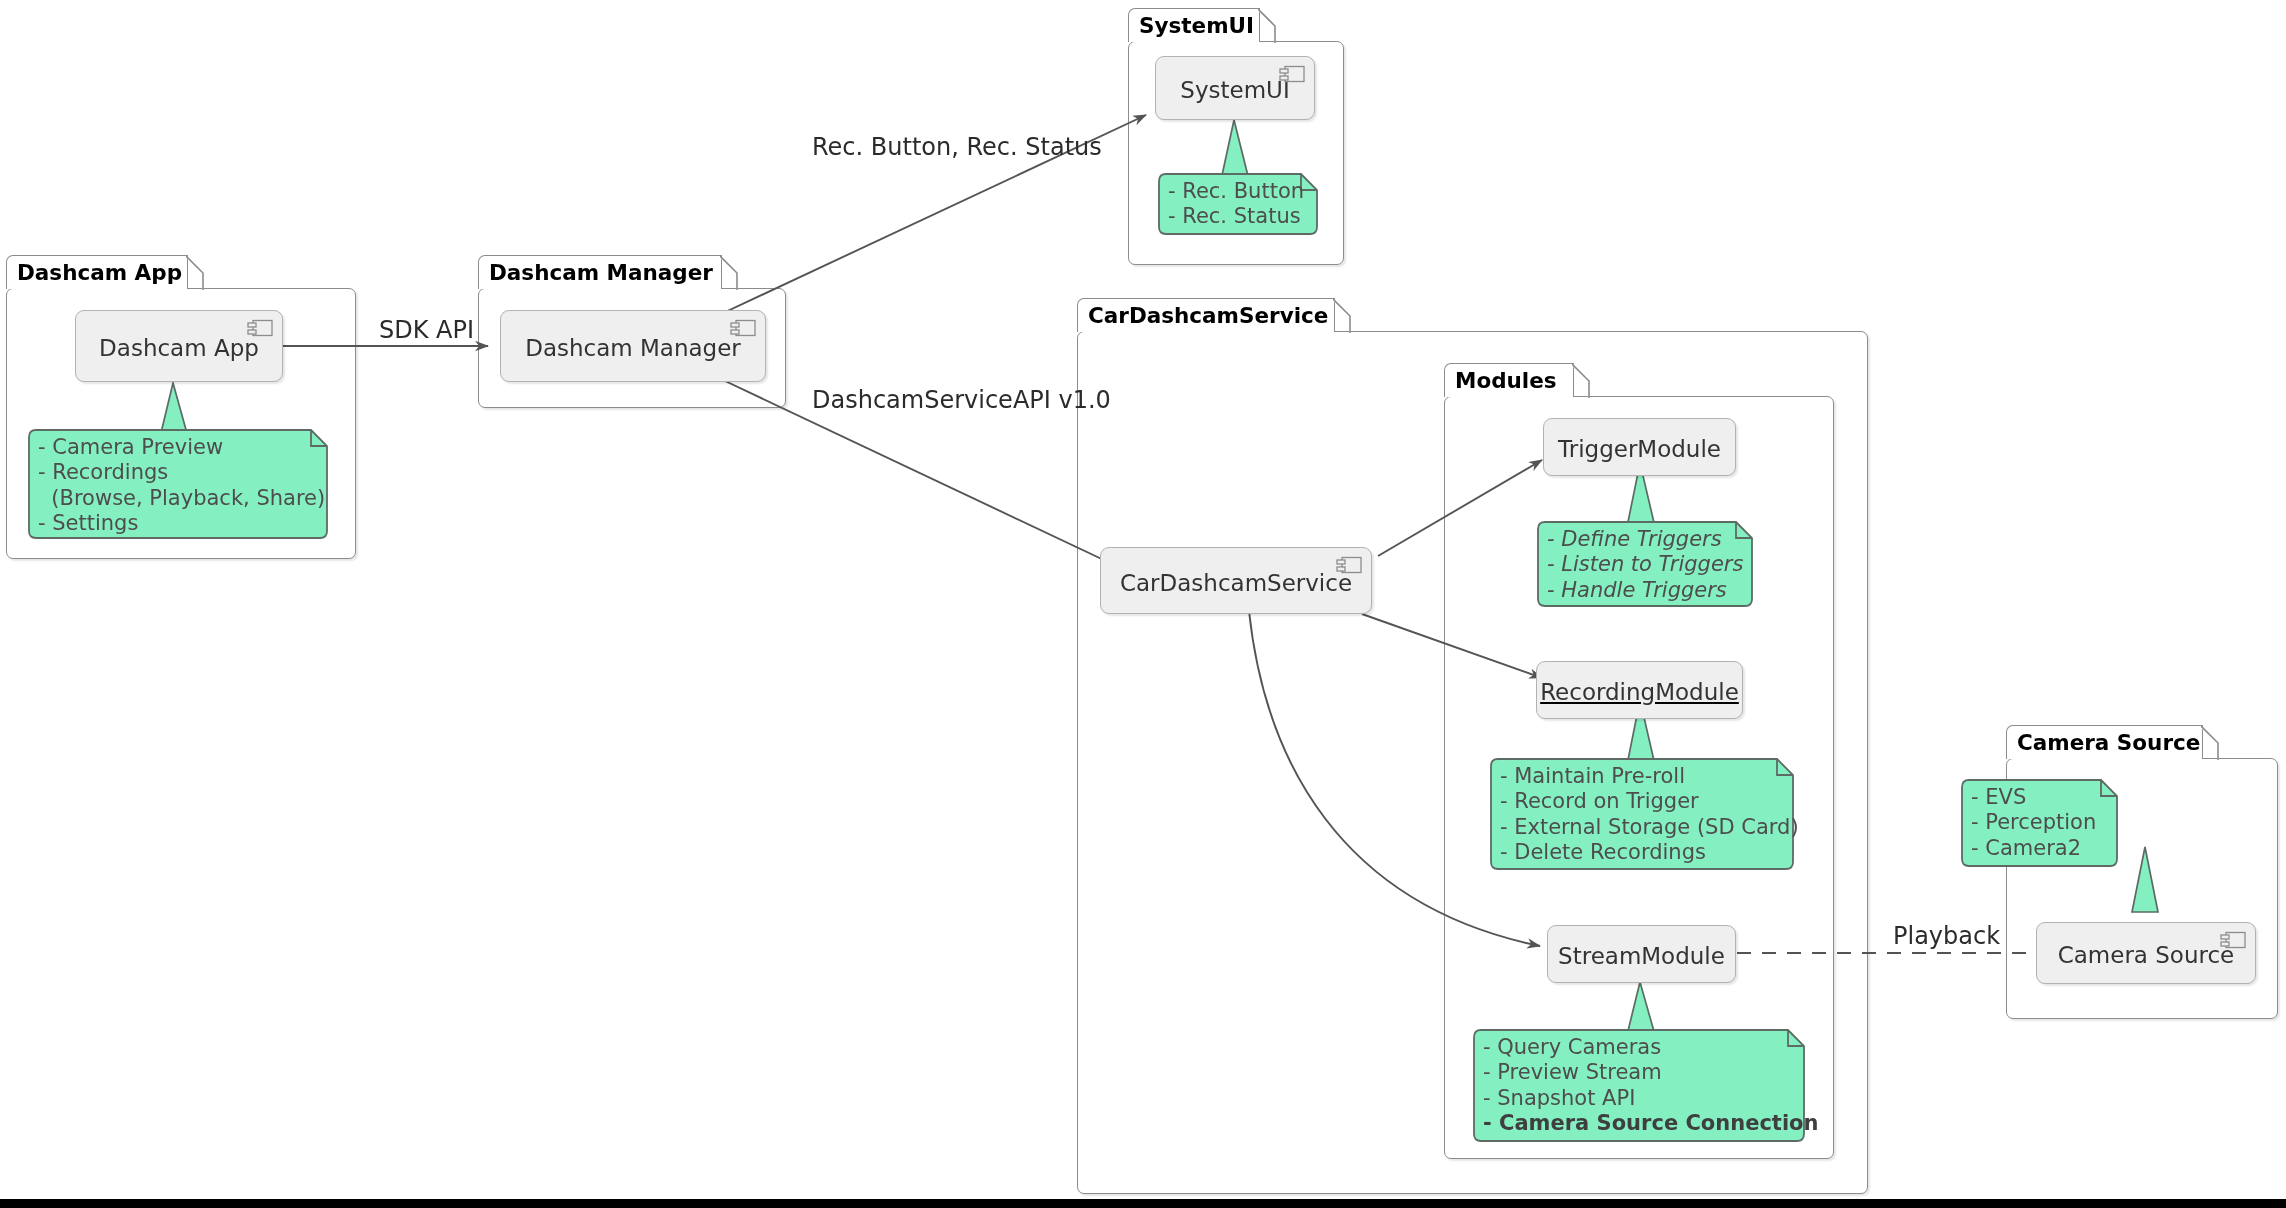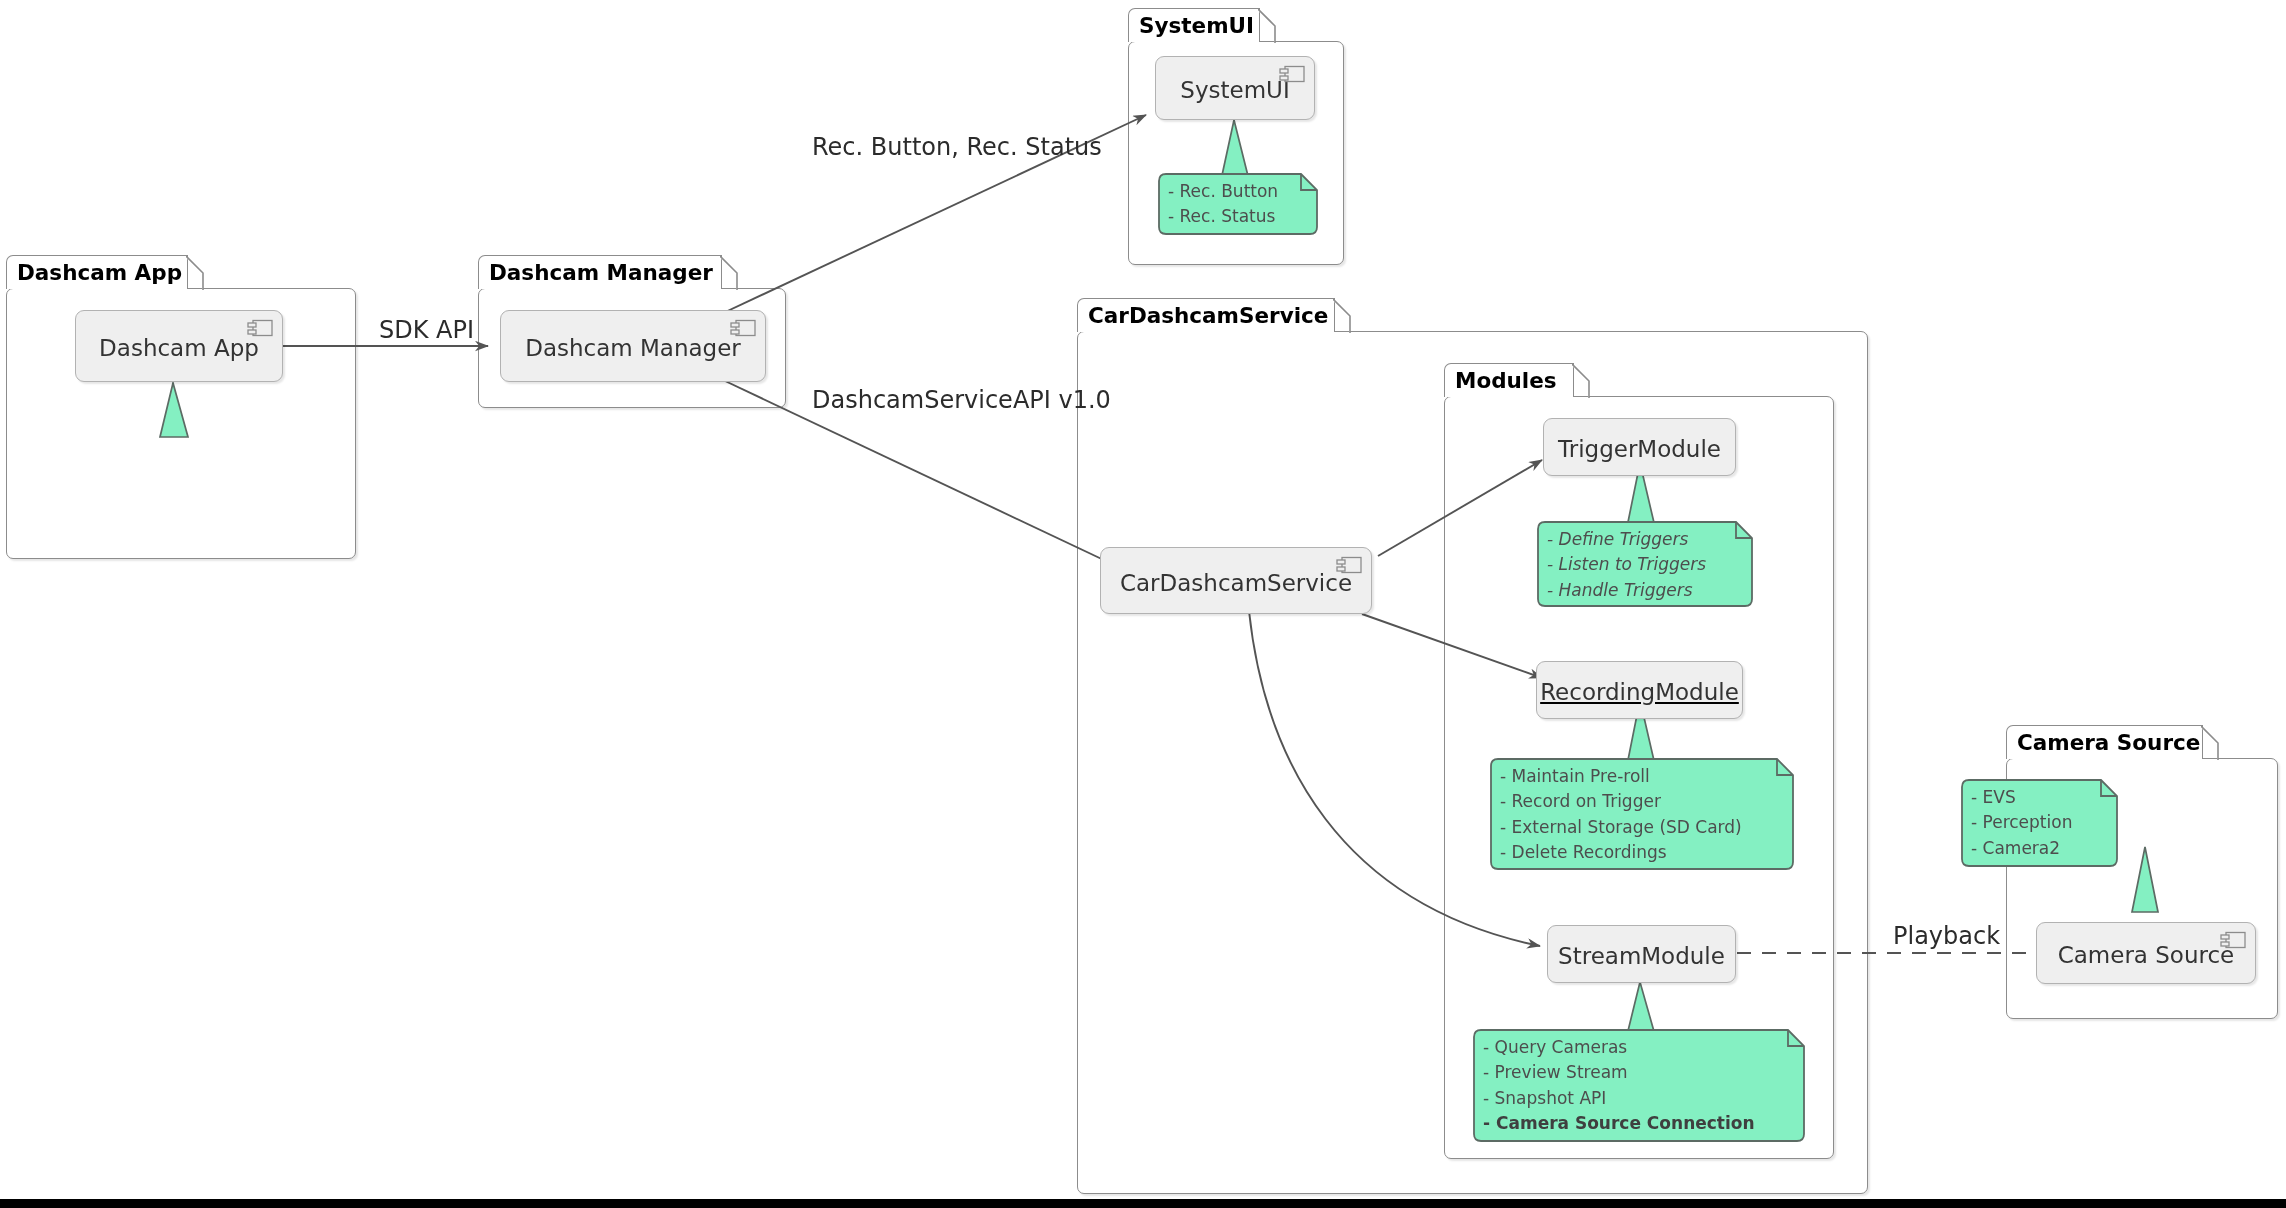--- a/index.html
+++ b/index.html
@@ -94,21 +94,21 @@
   
   .note {
     position: absolute;
     z-index: 6;
   }
   .note svg { position: absolute; left: 0; top: 0; }
   .note .note-text {
     position: absolute;
     left: 13px;
     top: 7px;
-    font-size: 17px;
+    font-size: 21px;
     line-height: 25.4px;
     color: #4d4d4d;
     white-space: pre;
   }
   .note .note-text b { font-weight: bold; color: #3f3f3f; }
 
   
   .edge-label {
     position: absolute;
     font-size: 24px;
@@ -187,20 +187,30 @@
 
   <svg class="layer" style="z-index:4;" viewBox="0 0 2286 1208">
     <path d="M173,383 L160,437 L188,437 Z" fill="#84f0c2" stroke="#5c6b64" stroke-width="1.7"></path>
     <path d="M1234,120 L1221,180 L1249,180 Z" fill="#84f0c2" stroke="#5c6b64" stroke-width="1.7"></path>
     <path d="M1640,463 L1627,527 L1655,527 Z" fill="#84f0c2" stroke="#5c6b64" stroke-width="1.7"></path>
     <path d="M1640,700 L1627,765 L1655,765 Z" fill="#84f0c2" stroke="#5c6b64" stroke-width="1.7"></path>
     <path d="M1640,982 L1627,1035 L1655,1035 Z" fill="#84f0c2" stroke="#5c6b64" stroke-width="1.7"></path>
     <path d="M2145,847 L2132,912 L2158,912 Z" fill="#84f0c2" stroke="#5c6b64" stroke-width="1.7"></path>
   </svg>
 
+  <div class="note" style="left:25px; top:428px; width:306px; height:114px;">
+    <svg width="306" height="114" viewBox="0 0 306 114">
+      <path d="M4,9 Q4,2 11,2 L286,2 L302,18 L302,103 Q302,110 295,110 L11,110 Q4,110 4,103 Z" fill="#84f0c2" stroke="#5c6b64" stroke-width="1.8"></path>
+      <path d="M286,2 L286,18 L302,18" fill="none" stroke="#5c6b64" stroke-width="1.8"></path>
+    </svg>
+    <div class="note-text">- Camera Preview
+- Recordings
+  (Browse, Playback, Share)
+- Settings</div>
+  </div>
 
   <div class="pkg-tab" style="left:478px; top:255px; width:244px;">
     <span class="pkg-tab-label">Dashcam Manager</span>
     <svg class="pkg-tab-corner" viewBox="0 0 18 34">
       <path d="M0,0 L17,17 L17,34" fill="#ffffff" stroke="#8c8c8c" stroke-width="1.6"></path>
     </svg>
   </div>
   <div class="pkg" style="left:478px; top:288px; width:308px; height:120px;"></div>
 
   <div class="component" style="left:500px; top:310px; width:266px; height:72px;">

